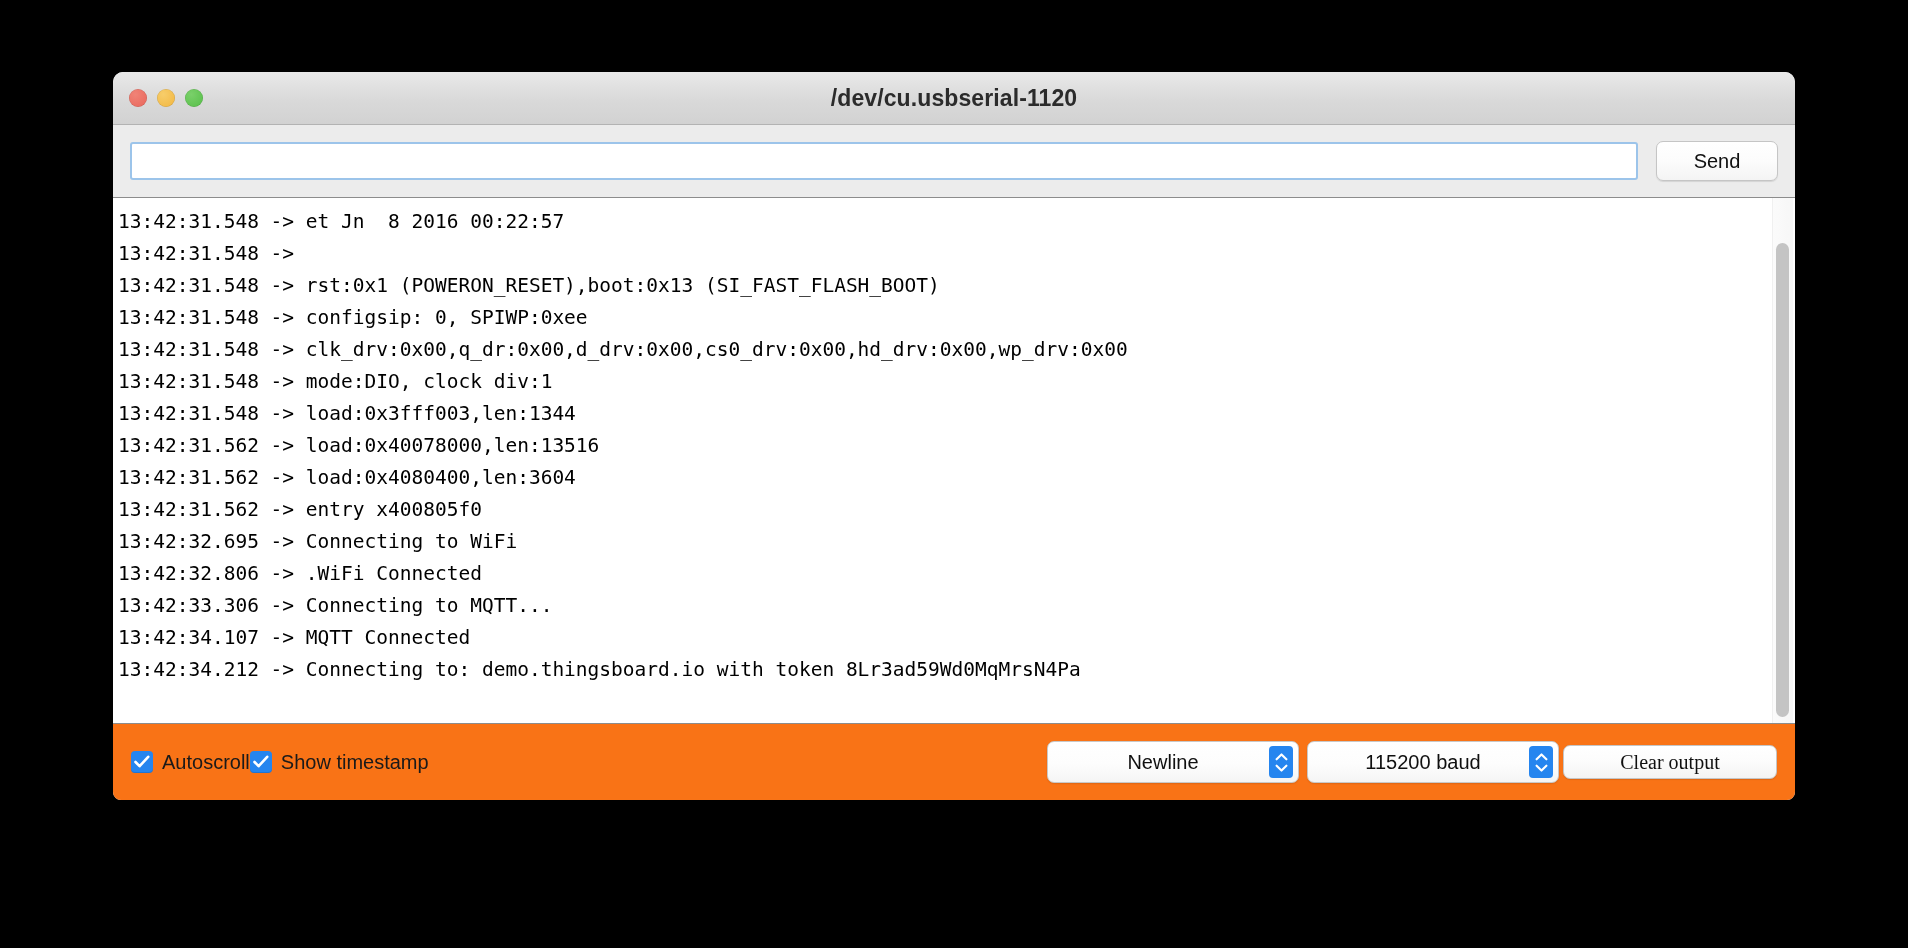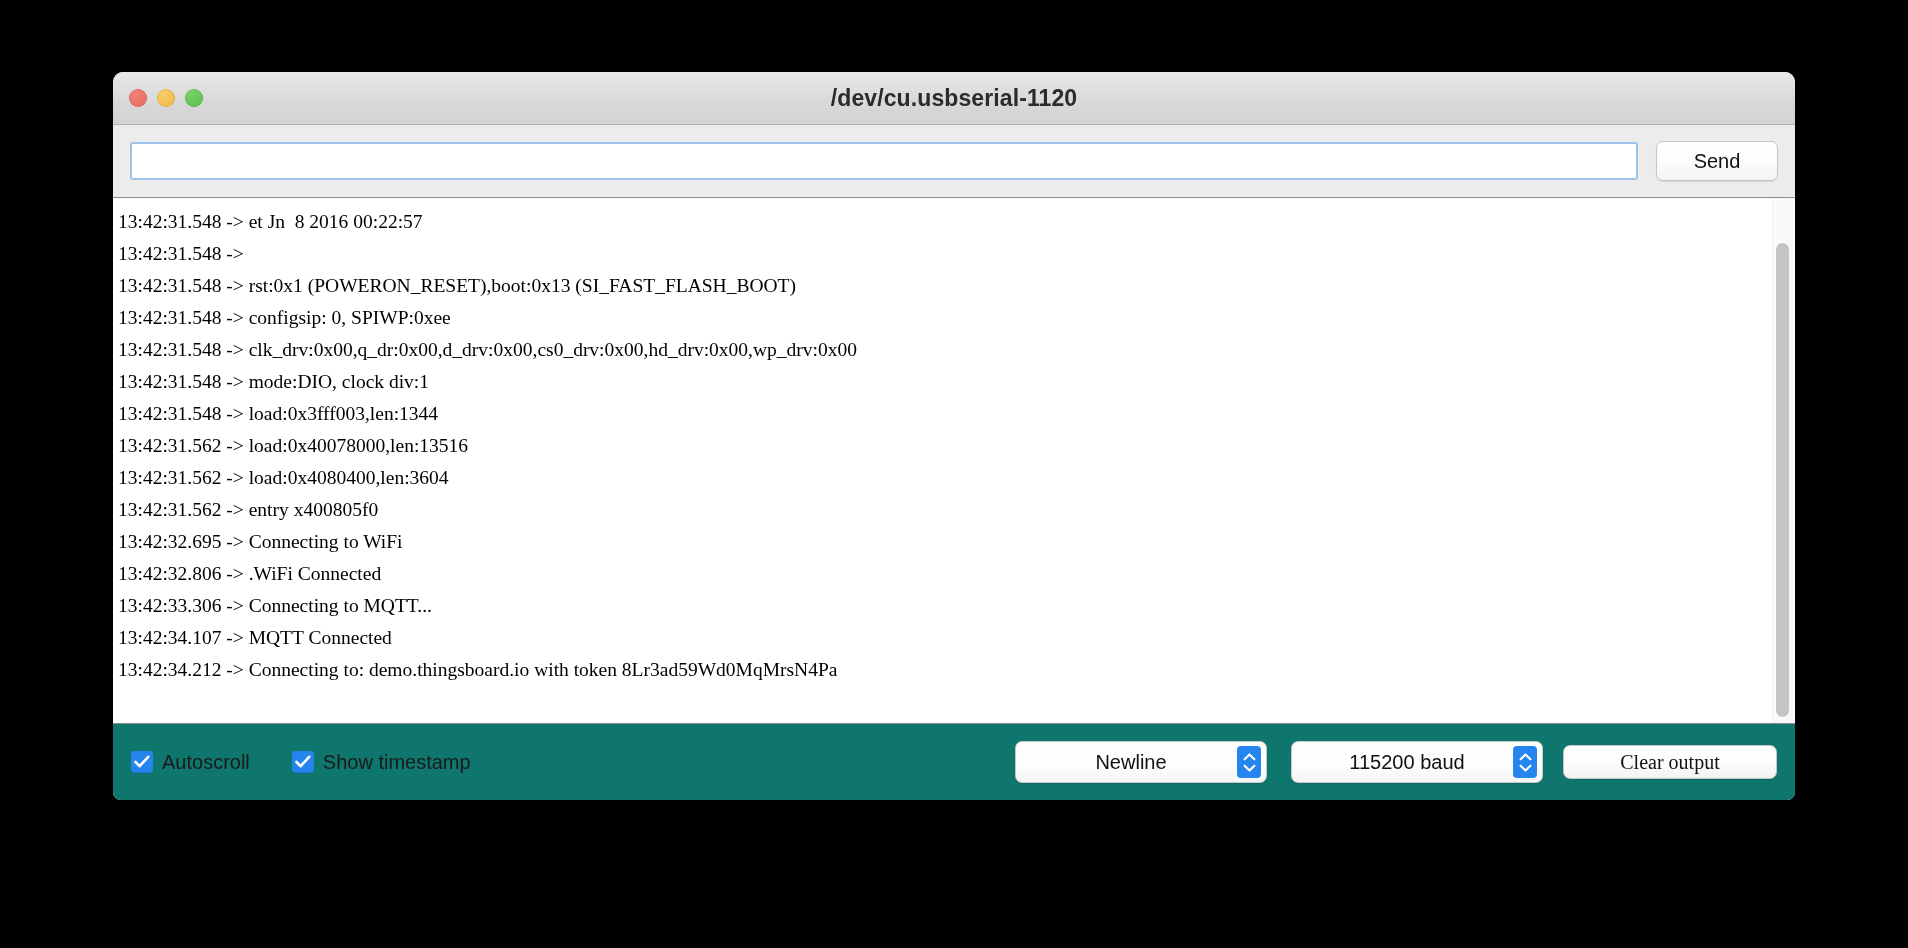--- a/index.html
+++ b/index.html
@@ -122,21 +122,20 @@
     font-family: "DejaVu Sans Mono", "Liberation Mono", monospace;
     font-size: 19.5px;
     line-height: 32px;
     color: #000000;
     white-space: pre;
     box-sizing: border-box;
   }
   .console-line {
     white-space: pre;
     height: 32px;
-    font-family: Liberation Serif, serif;
   }
   #scrollbar-track {
     position: absolute;
     right: 2px;
     top: 0;
     bottom: 0;
     width: 20px;
     background: linear-gradient(to right, #fbfbfb, #f7f7f7);
     border-left: 1px solid #f0f0f0;
   }
@@ -147,34 +146,34 @@
     width: 13px;
     bottom: 6px;
     border-radius: 7px;
     background: #c4c4c4;
     cursor: pointer;
   }
 
   
   #bottombar {
     flex: 0 0 76px;
-    background: #0f766e;
+    background: #f97316;
     display: flex;
     align-items: center;
     padding: 0 18px;
-    gap: 16px;
+    gap: 0;
   }
   .check-group {
     display: flex;
     align-items: center;
     gap: 9px;
     cursor: pointer;
     user-select: none;
   }
-  .check-group + .check-group { margin-left: 26px; }
+  .check-group + .check-group { }
   .checkbox {
     width: 22px;
     height: 22px;
     border-radius: 4px;
     background: #2585ef;
     box-shadow: inset 0 -1px 0 rgba(0,0,0,0.12);
     position: relative;
     flex: 0 0 auto;
   }
   .checkbox svg { position: absolute; left: 3px; top: 4px; }

